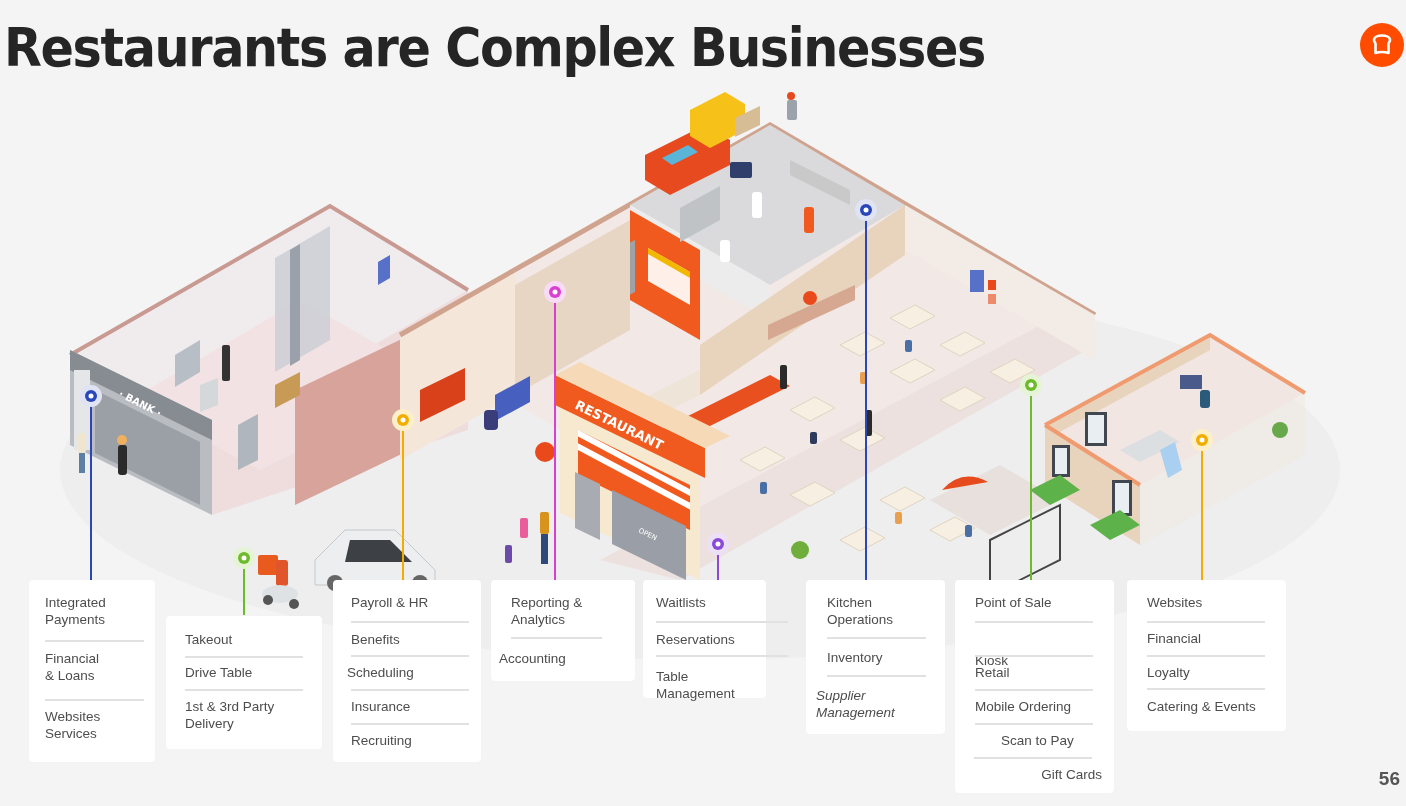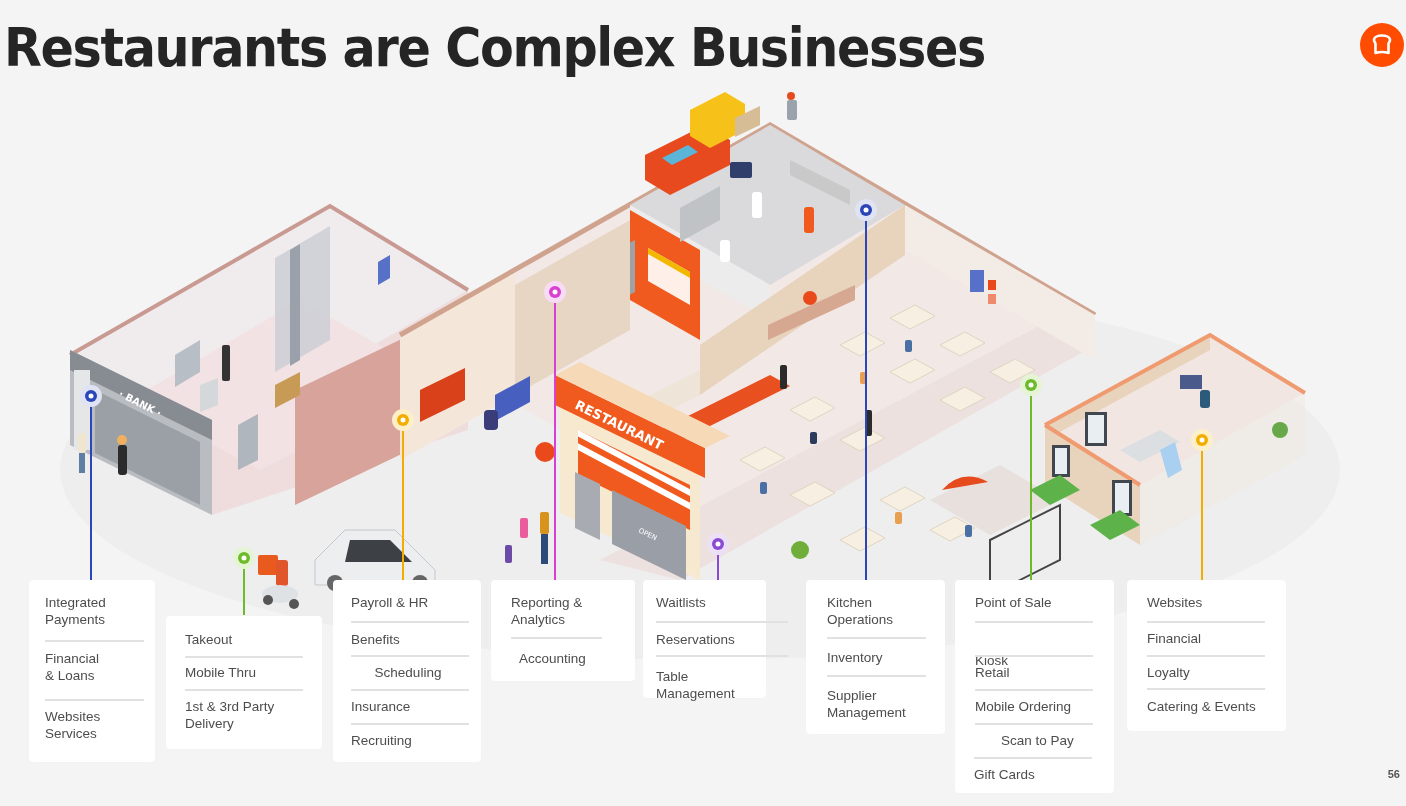--- a/index.html
+++ b/index.html
@@ -13,21 +13,21 @@
       position: absolute; left: 4px; top: 14px; margin: 0;
       font-family: "DejaVu Sans", sans-serif; font-weight: bold;
       font-size: 53px; letter-spacing: -1.5px; color: #252525; line-height: 68px;
       transform: scaleX(0.93); transform-origin: left center;
     }
     .logo {
       position: absolute; left: 1360px; top: 23px; width: 44px; height: 44px;
     }
     .page-num {
       position: absolute; right: 6px; top: 768px; font-weight: bold;
-      font-size: 11px; color: #555;
+      font-size: 19px; color: #555;
     }
     .scene { position: absolute; left: 0; top: 0; width: 1406px; height: 806px; }
     .card {
       position: absolute; background: #ffffff; border-radius: 4px;
       box-shadow: 0 0 1px rgba(0,0,0,0.04);
     }
     .card .item {
       position: absolute; left: 16px; right: 12px;
       font-size: 13.5px; line-height: 16.5px; color: #4d4d4d;
     }
@@ -273,75 +273,75 @@
   <div class="item" style="top:71px; white-space:pre-line;">Financial
 &amp; Loans</div>
   <div class="sep" style="top:119px; width:99px;"></div>
   <div class="item" style="top:129px; white-space:pre-line;">Websites
 Services</div>
 </div>
 
 <div class="card" style="left:166px; top:616px; width:156px; height:133px;">
   <div class="item" style="top:16px; left:19px;">Takeout</div>
   <div class="sep" style="top:40px; left:19px; width:118px;"></div>
-  <div class="item" style="top:49px; left:19px;">Mobile Thru</div>
+  <div class="item" style="top:49px; left:19px;">Drive Table</div>
   <div class="sep" style="top:73px; left:19px; width:118px;"></div>
   <div class="item" style="top:83px; left:19px; white-space:pre-line;">1st &amp; 3rd Party
 Delivery</div>
 </div>
 
 <div class="card" style="left:333px; top:580px; width:148px; height:182px;">
   <div class="item" style="top:15px; left:18px;">Payroll &amp; HR</div>
   <div class="sep" style="top:41px; left:18px; width:118px;"></div>
   <div class="item" style="top:52px; left:18px;">Benefits</div>
   <div class="sep" style="top:75px; left:18px; width:118px;"></div>
-  <div class="item" style="top:85px; left:14px;text-align:center;">Scheduling</div>
+  <div class="item" style="top:85px; left:14px;">Scheduling</div>
   <div class="sep" style="top:109px; left:18px; width:118px;"></div>
   <div class="item" style="top:119px; left:18px;">Insurance</div>
   <div class="sep" style="top:143px; left:18px; width:118px;"></div>
   <div class="item" style="top:153px; left:18px;">Recruiting</div>
 </div>
 
 <div class="card" style="left:491px; top:580px; width:144px; height:101px;text-decoration:underline;">
   <div class="item" style="top:15px; left:20px; white-space:pre-line;">Reporting &amp;
 Analytics</div>
   <div class="sep" style="top:57px; left:20px; width:91px;"></div>
-  <div class="item" style="top:71px; left:28px;">Accounting</div>
+  <div class="item" style="top:71px; left:8px;">Accounting</div>
 </div>
 
 <div class="card" style="left:643px; top:580px; width:123px; height:118px;">
   <div class="item" style="top:15px; left:13px;">Waitlists</div>
   <div class="sep" style="top:41px; left:13px; width:132px;"></div>
   <div class="item" style="top:52px; left:13px;">Reservations</div>
   <div class="sep" style="top:75px; left:13px; width:132px;"></div>
   <div class="item" style="top:89px; left:13px;">Table Management</div>
 </div>
 
 <div class="card" style="left:806px; top:580px; width:139px; height:154px;">
   <div class="item" style="top:15px; left:21px; white-space:pre-line;">Kitchen
 Operations</div>
   <div class="sep" style="top:57px; left:21px; width:99px;"></div>
   <div class="item" style="top:70px; left:21px;">Inventory</div>
   <div class="sep" style="top:95px; left:21px; width:99px;"></div>
-  <div class="item" style="top:108px; left:21px; white-space:pre-line;">Supplier
+  <div class="item" style="top:108px; left:10px; white-space:pre-line;font-style:italic;">Supplier
 Management</div>
 </div>
 
 <div class="card" style="left:955px; top:580px; width:159px; height:213px;">
   <div class="item" style="top:15px; left:20px;">Point of Sale</div>
   <div class="sep" style="top:41px; left:20px; width:118px;"></div>
   <div class="item" style="top:35px; left:20px;margin-top:38px;">Kiosk</div>
   <div class="sep" style="top:75px; left:20px; width:118px;"></div>
   <div class="item" style="top:85px; left:20px;">Retail</div>
   <div class="sep" style="top:109px; left:20px; width:118px;"></div>
   <div class="item" style="top:119px; left:20px;">Mobile Ordering</div>
   <div class="sep" style="top:143px; left:20px; width:118px;"></div>
   <div class="item" style="top:153px; left:20px;margin-left:26px;">Scan to Pay</div>
   <div class="sep" style="top:177px; left:19px; width:118px;"></div>
-  <div class="item" style="top:187px; left:19px;">Gift Cards</div>
+  <div class="item" style="top:187px; left:19px;text-align:right;">Gift Cards</div>
 </div>
 
 <div class="card" style="left:1127px; top:580px; width:159px; height:151px;">
   <div class="item" style="top:15px; left:20px;">Websites</div>
   <div class="sep" style="top:41px; left:20px; width:118px;"></div>
   <div class="item" style="top:51px; left:20px;">Financial</div>
   <div class="sep" style="top:75px; left:20px; width:118px;"></div>
   <div class="item" style="top:85px; left:20px;">Loyalty</div>
   <div class="sep" style="top:108px; left:20px; width:118px;"></div>
   <div class="item" style="top:119px; left:20px;">Catering &amp; Events</div>

